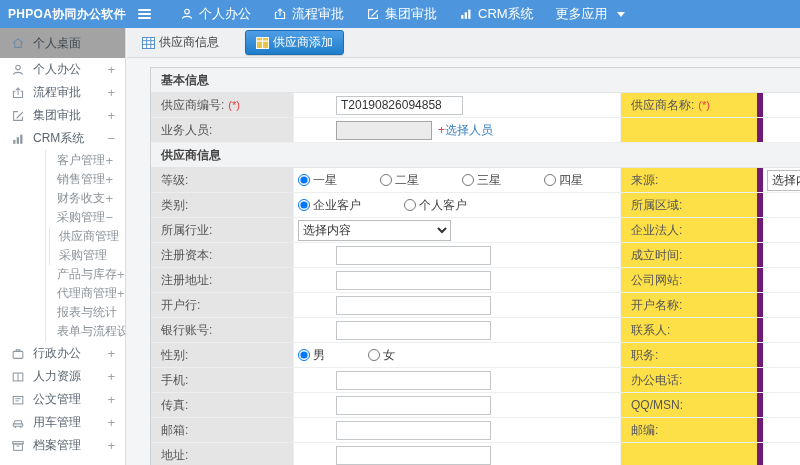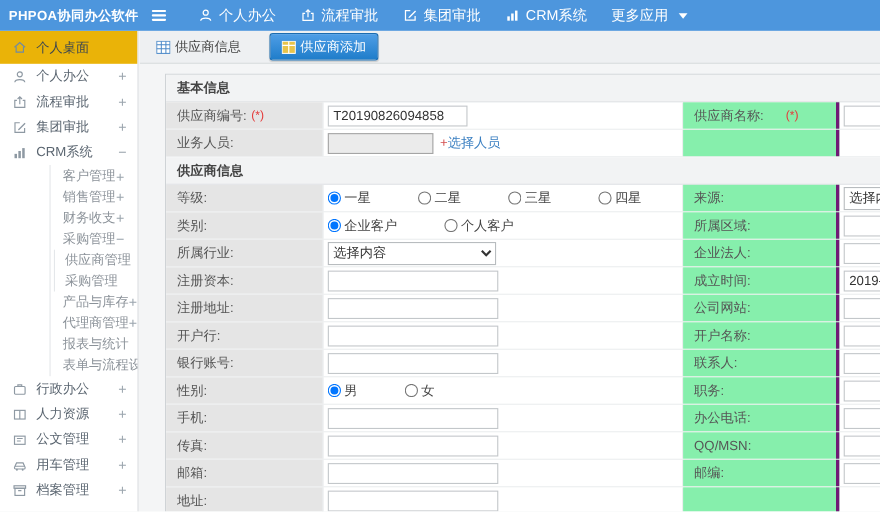--- a/index.html
+++ b/index.html
@@ -12,21 +12,21 @@
   .burger { margin-left:12px; margin-right:14px; display:flex; flex-direction:column; gap:2px; cursor:pointer; padding:4px; }
   .burger i { display:block; width:13px; height:2px; background:#fff; border-radius:1px; }
   .tnav { display:flex; align-items:center; }
   .tnav .titem { display:flex; align-items:center; gap:5px; padding:0 11px; height:28px; font-size:13px; cursor:pointer; white-space:nowrap; }
   .ticon { display:inline-flex; width:14px; height:14px; }
   .caret { width:0; height:0; border-left:4px solid transparent; border-right:4px solid transparent; border-top:5px solid #fff; margin-left:4px; }
 
   
   .sidebar { position:absolute; top:28px; left:0; width:126px; height:437px; background:#fff; border-right:1px solid #d9dcdf; overflow:hidden; }
   .s-item { display:flex; align-items:center; height:23px; padding:0 10px 0 11px; color:#5a6570; cursor:pointer; }
-  .s-item.active { height:30px; background:#eab308; color:#3c4650; }
+  .s-item.active { height:30px; background:#a3a3a3; color:#3c4650; }
   .sic { width:14px; height:14px; margin-right:8px; display:inline-flex; flex:none; }
   .slb { flex:1; font-size:12px; white-space:nowrap; }
   .s-exp { color:#9aa4ad; font-size:13px; line-height:1; }
   .sub { margin-left:45px; border-left:1px solid #e4e7ea; padding:1px 0; }
   .s-sub { display:flex; align-items:center; height:19px; padding:0 12px 0 11px; color:#8b9299; cursor:pointer; }
   .subsub { margin-left:3px; border-left:1px solid #e4e7ea; }
   .subsub .s-sub { padding-left:9px; }
 
   
   .main { position:absolute; top:28px; left:127px; width:673px; height:437px; overflow:hidden; }
@@ -35,24 +35,24 @@
   .tab.active { background:linear-gradient(#4f9ee6,#1f7dca); border:1px solid #1b6cb0; border-radius:3px; color:#fff; margin-left:18px; padding:3px 10px; box-shadow:0 1px 1px rgba(0,0,0,.15); }
   .tico { display:inline-flex; width:13px; height:12px; }
 
   .content { padding:9px 0 0 23px; }
   .panel { width:932px; background:#fff; border:1px solid #cfd3d6; }
   .sec-hdr { height:25px; line-height:25px; background:#f2f3f4; border-bottom:1px solid #e2e4e6; font-weight:bold; color:#444; padding-left:10px; }
   .frow { display:flex; height:25px; align-items:stretch; border-bottom:1px solid #eceeef; }
   .cell { display:flex; align-items:center; }
   .c-lbl  { width:143px; background:#e5e5e5; color:#555; padding-left:10px; border-right:1px solid #eceeef; }
   .c-fld  { width:327px; padding-left:4px; border-right:1px solid #eceeef; }
-  .c-lbl2 { width:142px; background:#86efac; color:#555; padding-left:10px; border-right:3px solid #701a75;gap:16px; }
+  .c-lbl2 { width:142px; background:#fde047; color:#555; padding-left:10px; border-right:6px solid #701a75; }
   .c-fld2 { flex:1; padding-left:4px; }
   .req { color:#e43a3a; margin-left:4px; font-size:11px; }
-  .ti { width:155px; height:19px; border:1px solid #c3c7ca; padding:0 4px; font:12px "Liberation Sans",sans-serif; color:#333; background:#fff; }
+  .ti { width:155px; height:19px; border:1px solid #c3c7ca; padding:0 4px; font:12px "Liberation Sans",sans-serif; color:#333; background:#fff;margin-left:38px; }
   .ti.w-code { width:127px; }
   .ti.dis { width:96px; background:#ebebeb; border-color:#a5a5a5; }
   .sel { width:153px; height:21px; font:12px "Liberation Sans",sans-serif; border:1px solid #b8bcbf; background:#fff; color:#333; }
   .lnk { margin-left:6px; color:#3a7fc1; text-decoration:none; white-space:nowrap; }
   .lnk .plus { color:#d34f4f; }
   .rgrp { display:flex; align-items:center;gap:34px; }
   .ro { display:flex; align-items:center; margin-right:9px; color:#444; white-space:nowrap; }
   .ro input { margin:0 3px 0 0; width:12px; height:12px; }
   svg { display:block; }
 </style>

